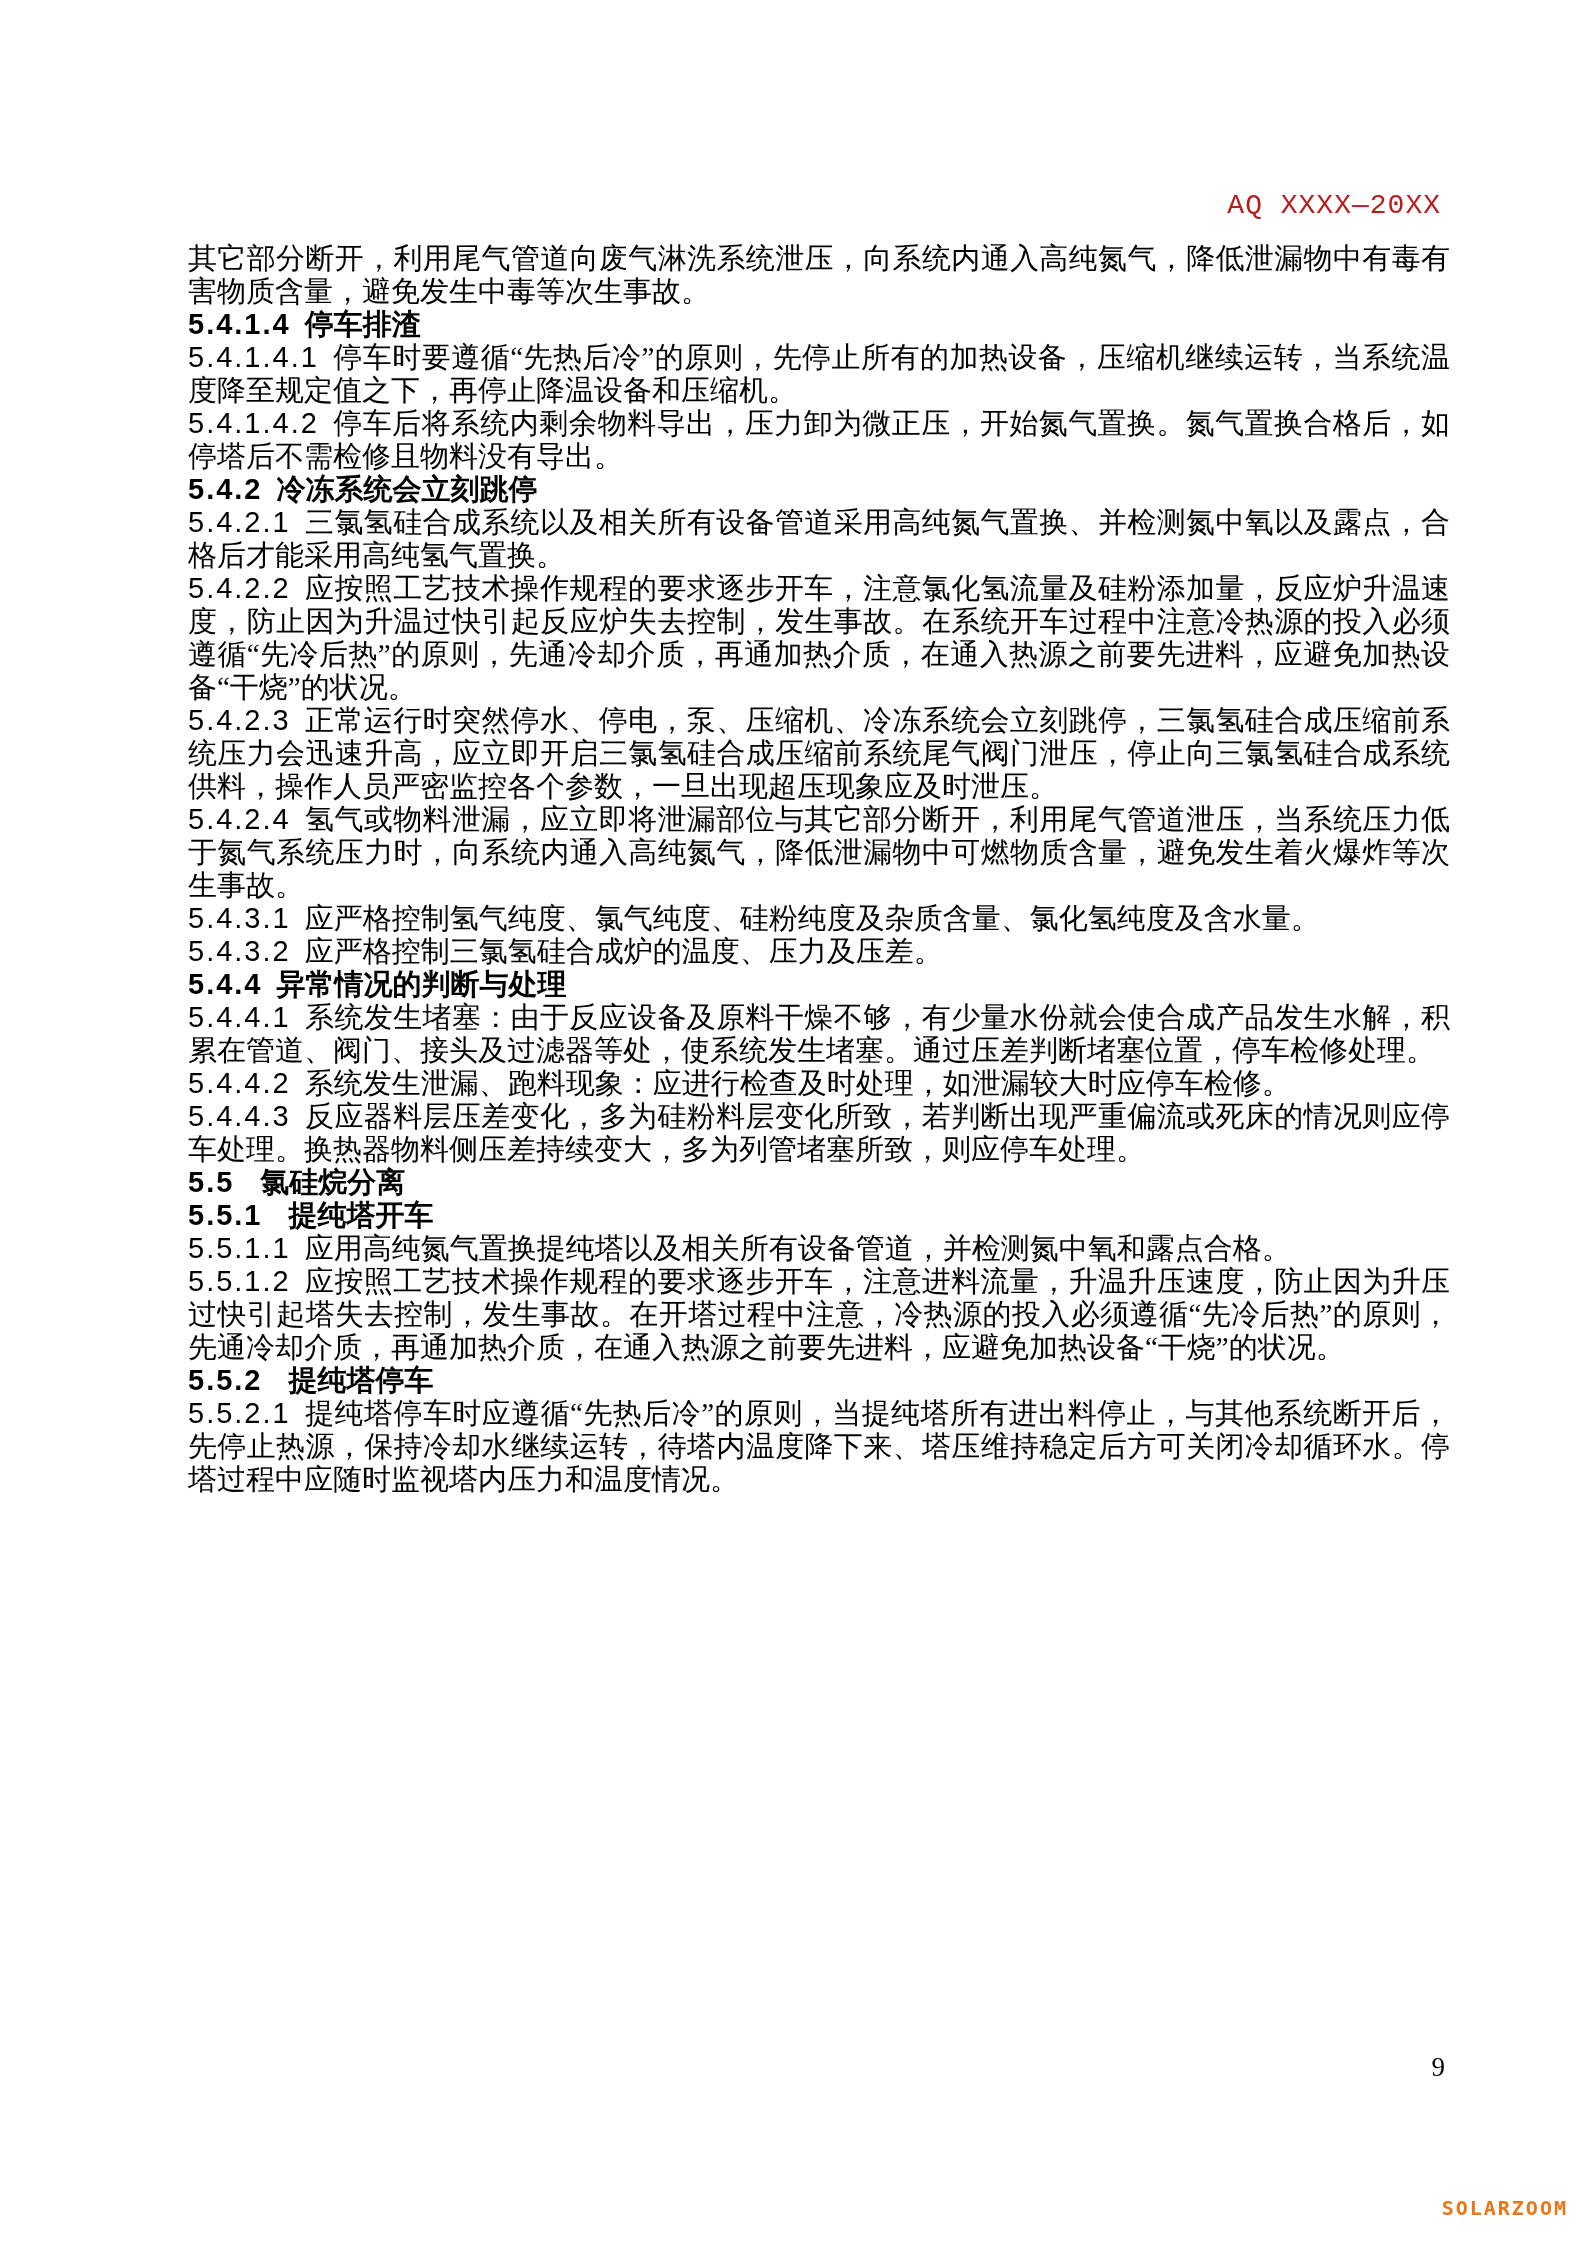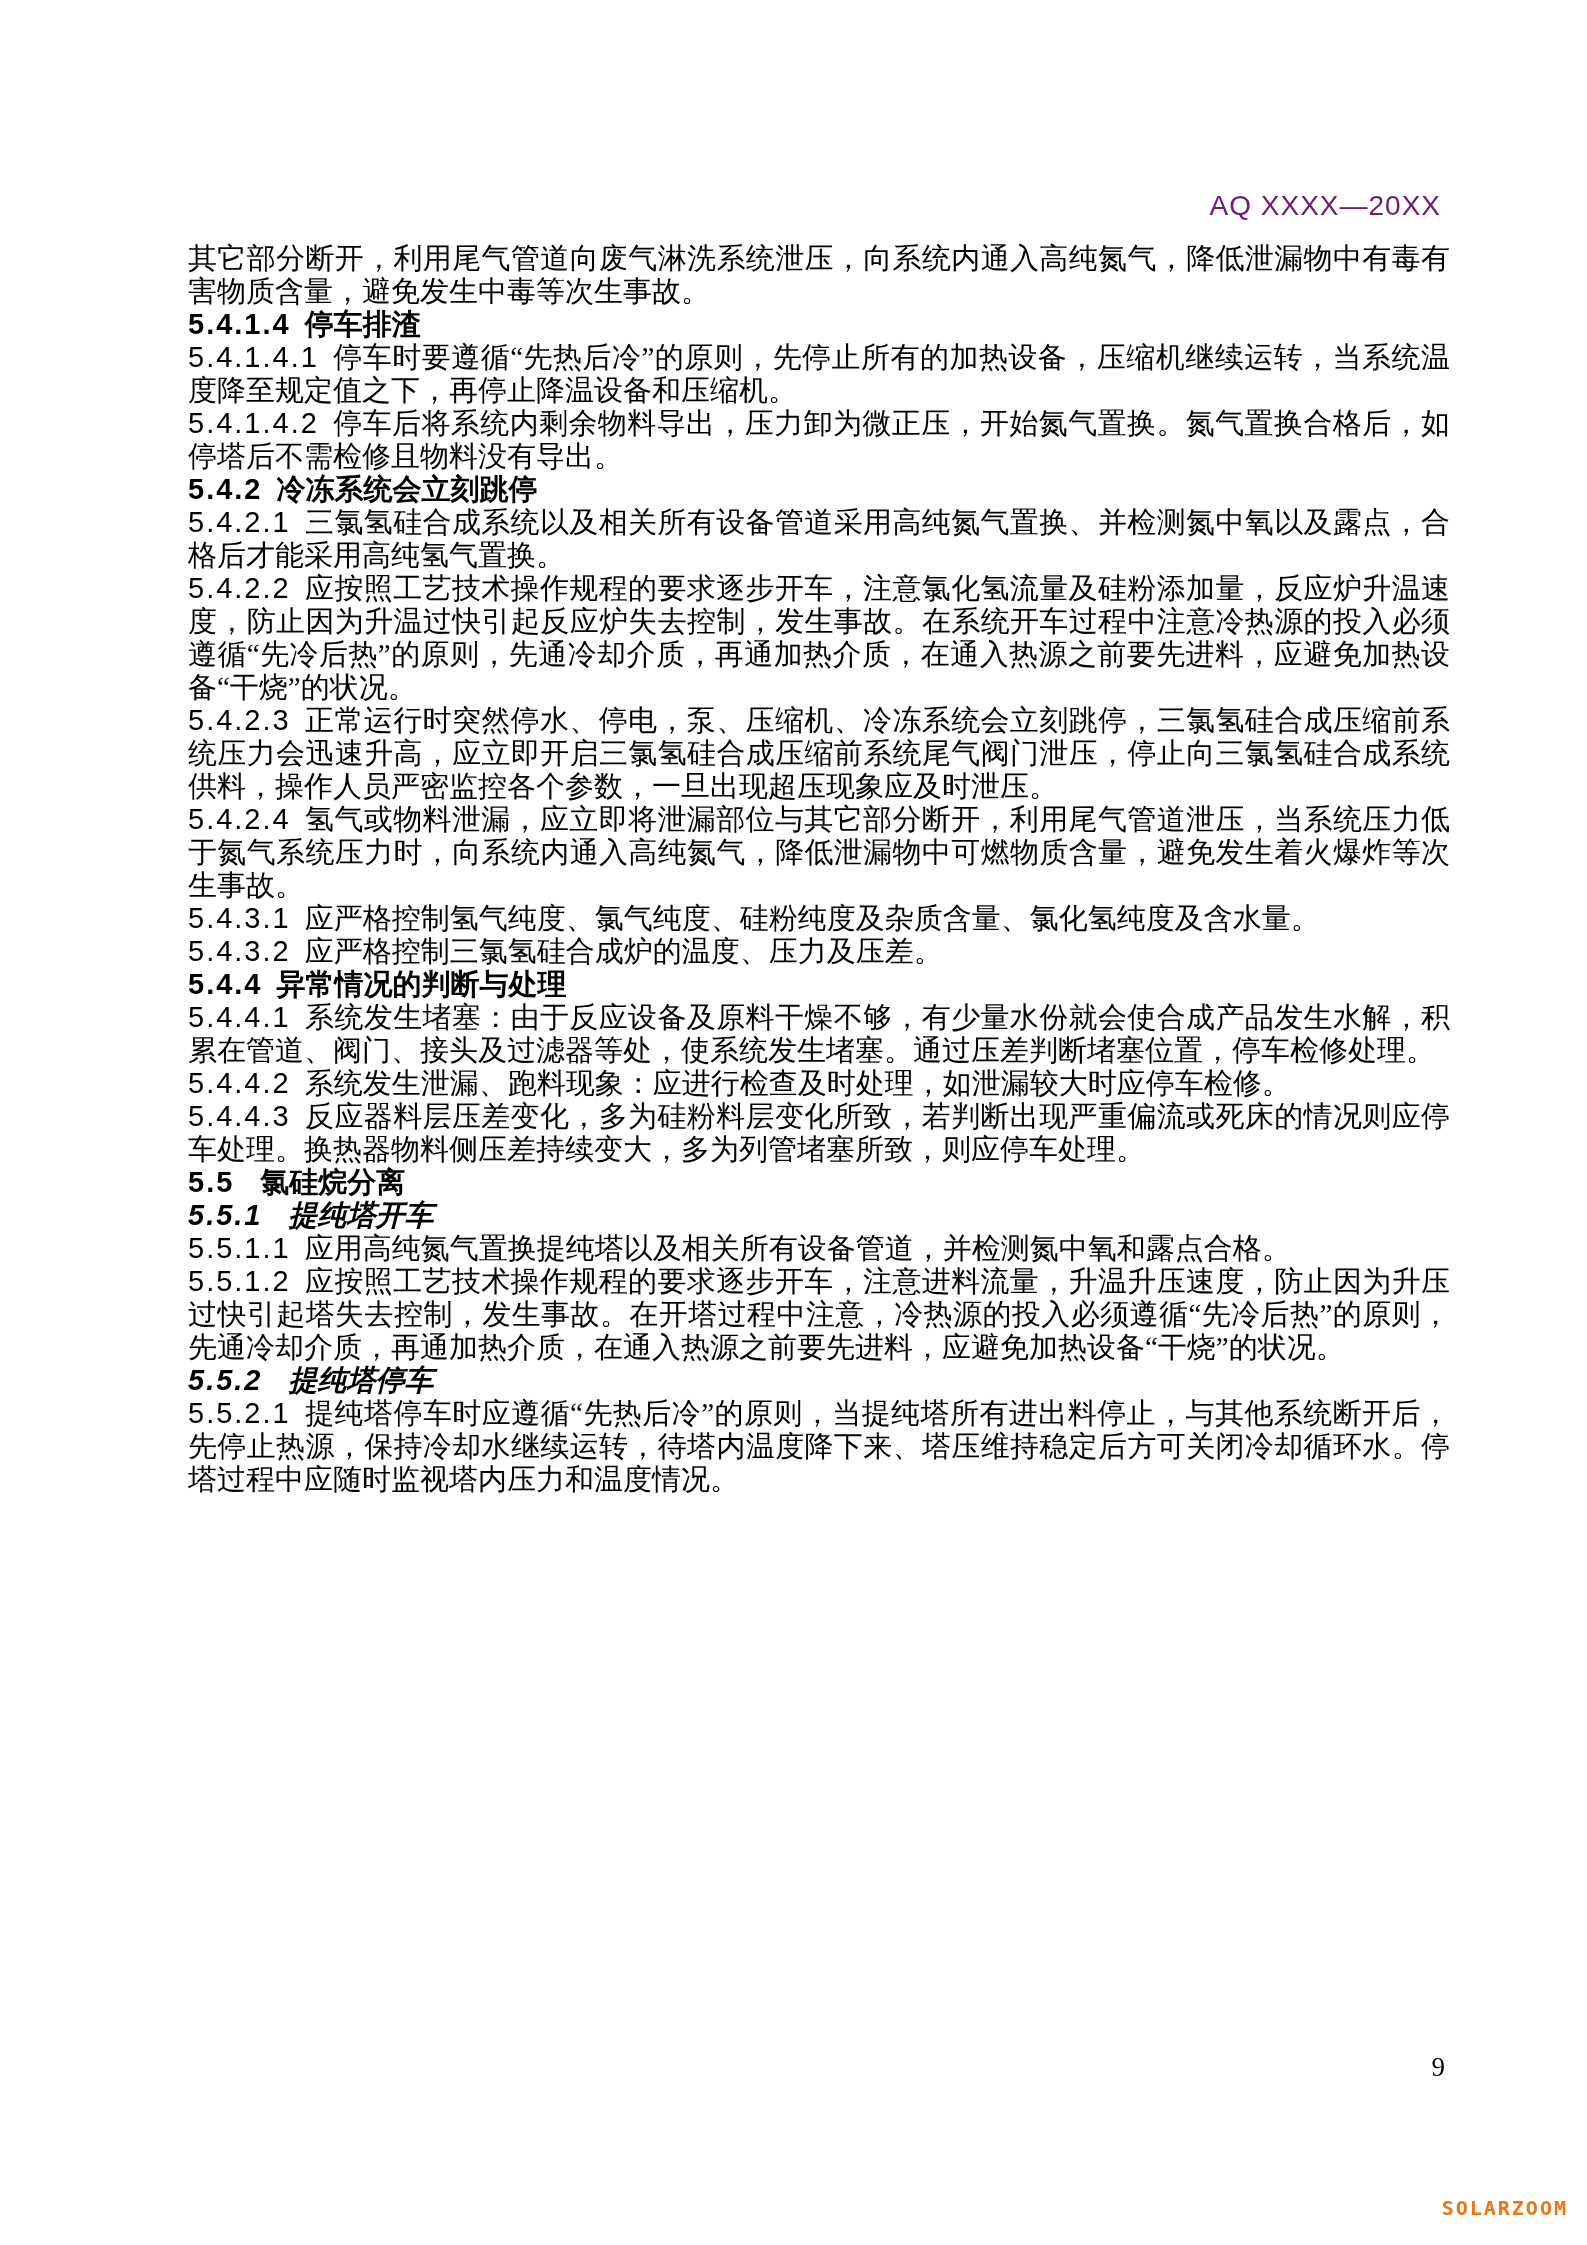--- a/index.html
+++ b/index.html
@@ -12,24 +12,24 @@
     overflow: hidden;
   }
   .page {
     position: relative;
     width: 1587px; height: 2245px;
     background: #ffffff;
   }
   .doc-header {
     position: absolute;
     top: 190px; right: 146px;
-    font-family: Liberation Sans, sans-serif;
+    font-family: Liberation Mono, monospace;
     font-size: 28px;
     letter-spacing: 1px;
-    color: #701a75;
+    color: #b91c1c;
     white-space: nowrap;
   }
   main.doc-body {
     position: absolute;
     left: 188px; top: 242px;
     width: 1262px;
   }
   main.doc-body p {
     margin: 0;
     font-size: 29px;
@@ -38,21 +38,21 @@
   p.body {
     text-align: justify;
     margin-bottom: 6px;
     font-family: "Liberation Serif", "DejaVu Serif", serif;
   }
   p.h4, p.h3, p.h2 {
     font-family: "Liberation Sans", "DejaVu Sans", sans-serif;
     font-weight: bold;
   }
   p.h4 { margin: 8px 0 6px; }
-  p.h3 { margin: 20px 0 10px; font-style: italic; }
+  p.h3 { margin: 20px 0 10px; }
   p.h2 { margin: 34px 0 14px; }
   .num {
     font-family: "Liberation Sans", "DejaVu Sans", sans-serif;
     letter-spacing: 2px;
     margin-right: 14px;
     white-space: nowrap;
   }
   p.h2 .num { margin-right: 26px; }
   p.h3 .num { margin-right: 26px; }
   .page-number {

